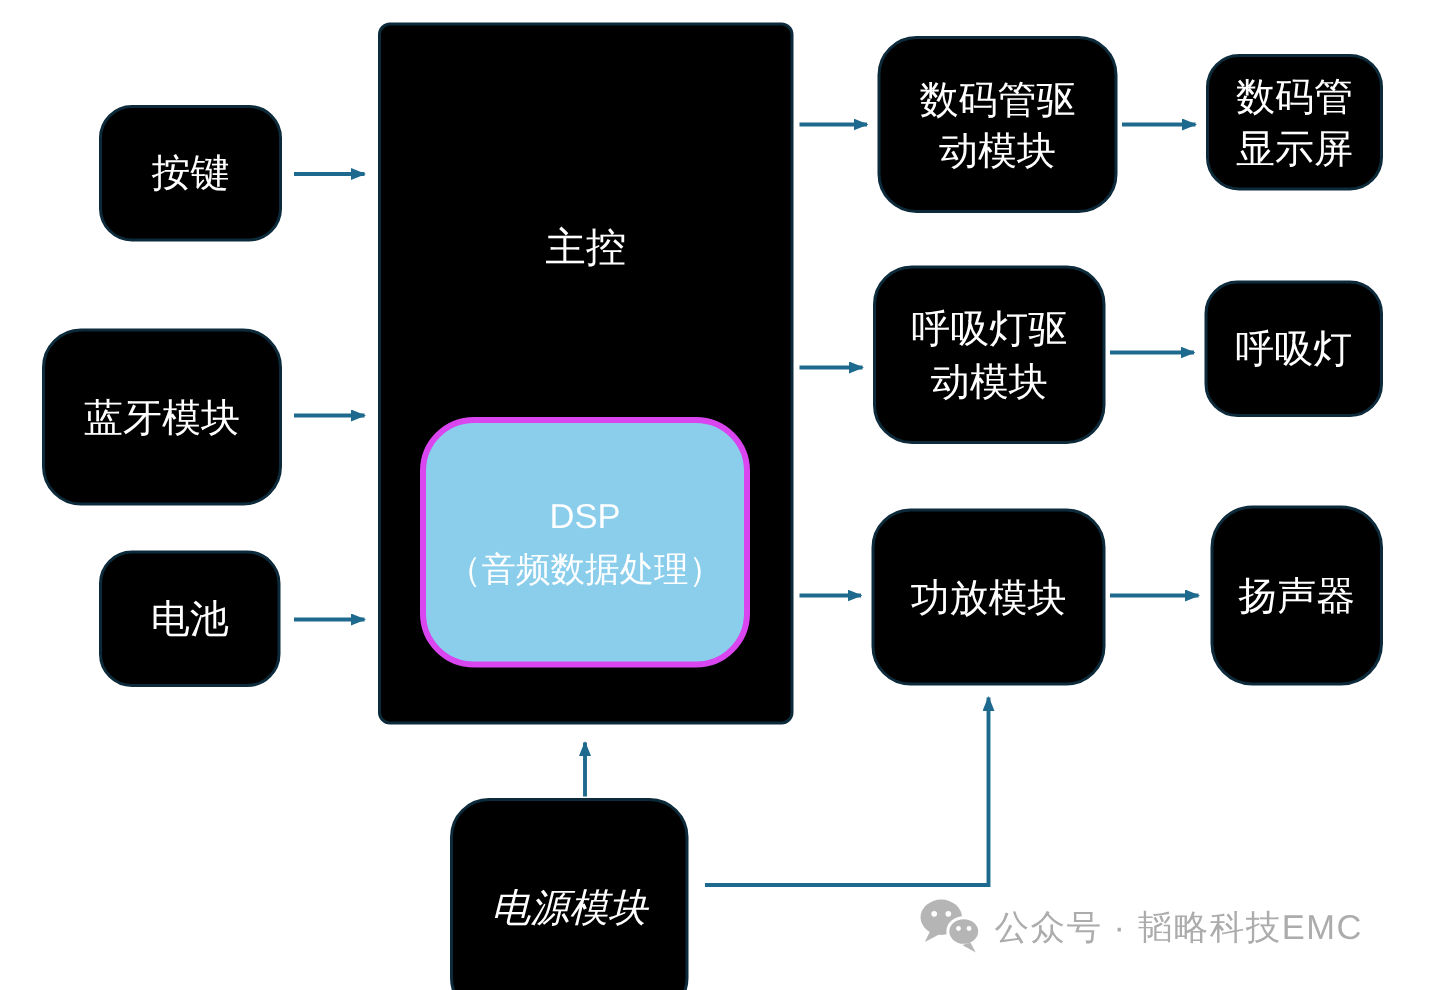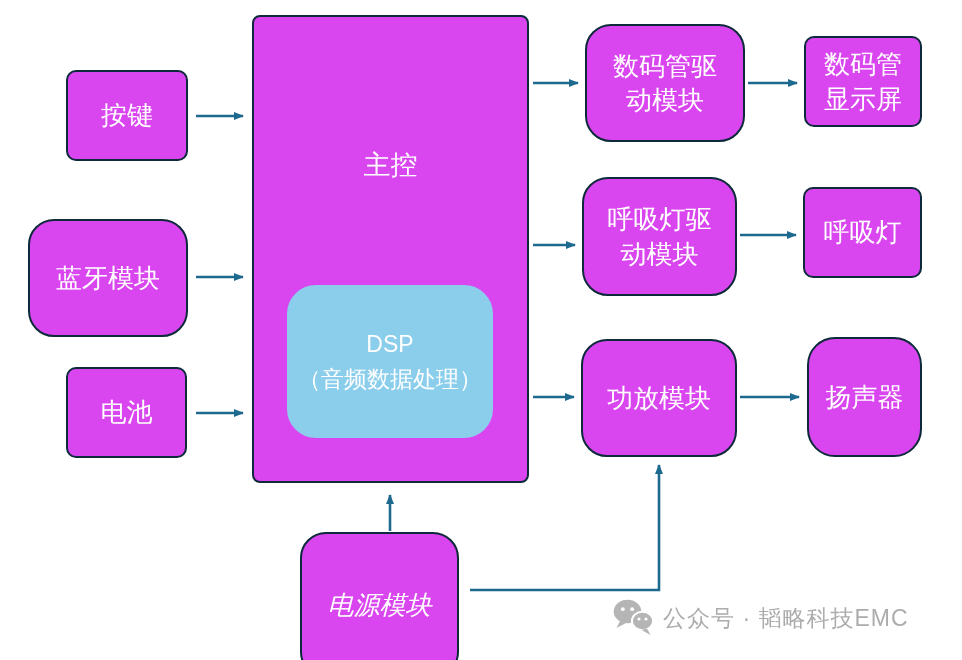--- a/index.html
+++ b/index.html
@@ -3,36 +3,36 @@
 <meta charset="utf-8">
 <style>
   html,body{margin:0;padding:0;background:#ffffff;}
   #canvas{
     position:relative;width:962px;height:660px;background:#ffffff;overflow:hidden;
     font-family:"Liberation Sans", sans-serif;
   }
   #wires{position:absolute;left:0;top:0;width:962px;height:660px;}
   .node{
     position:absolute;
-    background:#d946ef;
+    background:#000000;
     border:2px solid #0D2A3A;
     color:#ffffff;
     display:flex;align-items:center;justify-content:center;
     text-align:center;white-space:pre-line;
     font-size:26px;line-height:1.32;
     box-sizing:border-box;
   }
-  .r22{border-radius:10px;}
+  .r22{border-radius:22px;}
   .r26{border-radius:26px;}
   .r28{border-radius:28px;}
   .node-main{border-radius:8px;}
   .node-dsp{
     position:absolute;
     background:#8BCEEC;
-    border:7px solid #d946ef;
+    border:4px solid #d946ef;
     border-radius:36px;
     color:#ffffff;
     display:flex;align-items:center;justify-content:center;
     text-align:center;white-space:pre-line;
     font-size:23px;line-height:1.5;
     box-sizing:border-box;
   }
   .main-label{
     position:absolute;left:0;top:131px;width:100%;
     text-align:center;font-size:27px;color:#ffffff;

